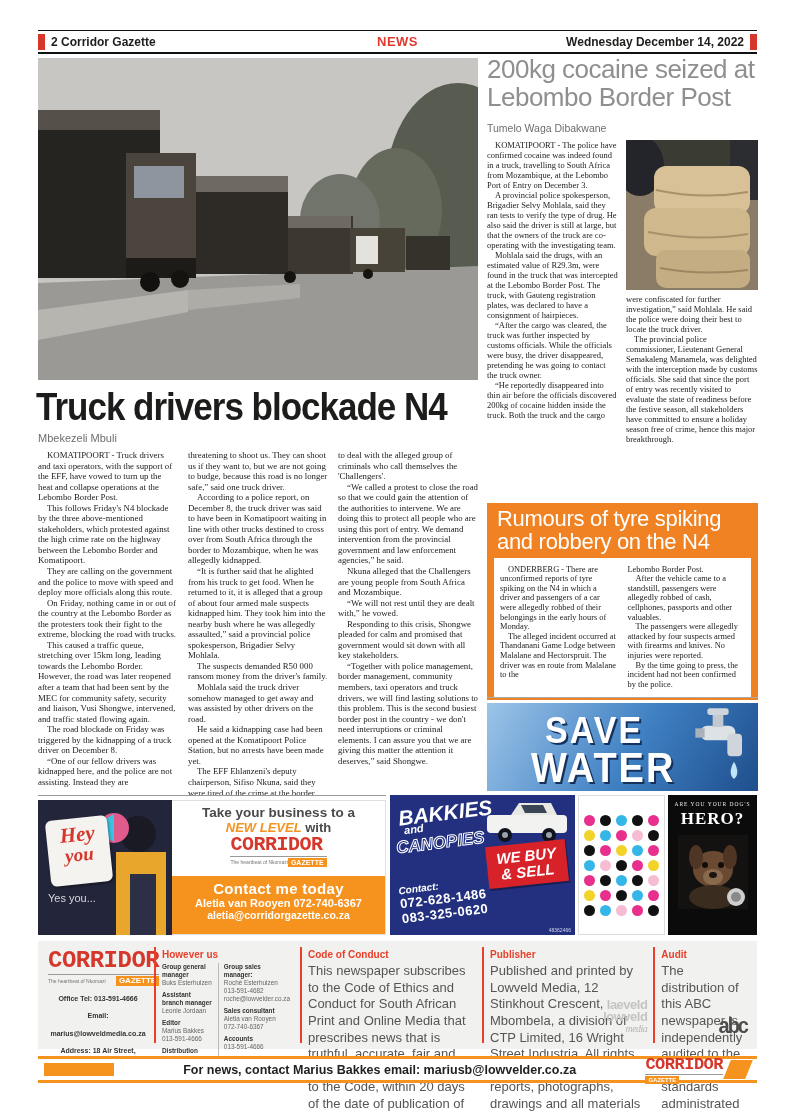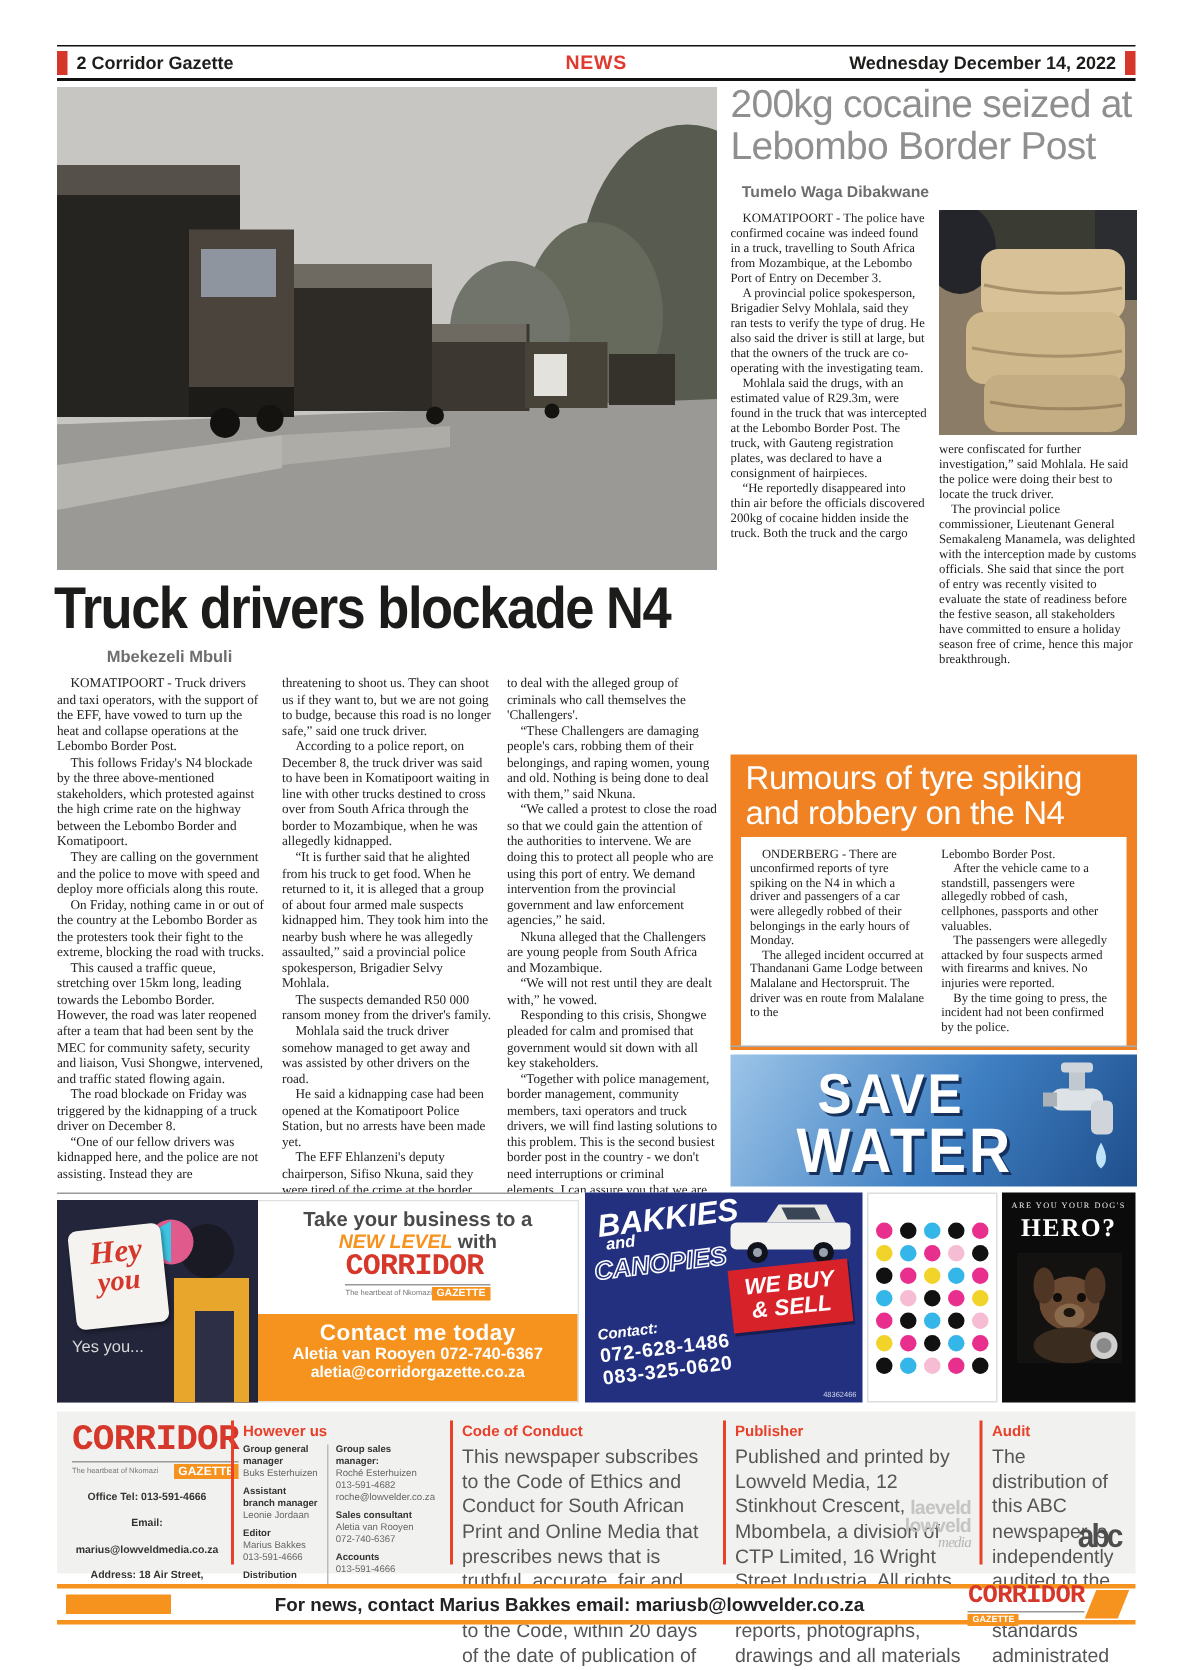--- a/index.html
+++ b/index.html
@@ -10,21 +10,21 @@
   
   .topbar{left:38px;top:30px;width:719px;height:24px;border-top:1.5px solid #111;border-bottom:2.5px solid #111;display:flex;align-items:center;justify-content:space-between;box-sizing:border-box;}
   .topbar .left,.topbar .right{display:flex;align-items:center;gap:6px;font-weight:bold;font-size:12px;}
   .redblock{width:7px;height:16px;background:#d6372b;}
   .news-label{position:absolute;left:0;right:0;text-align:center;color:#e03a2f;font-weight:bold;font-size:13px;letter-spacing:.5px;}
 
   
   .truckphoto{left:38px;top:58px;width:440px;height:322px;}
   .truckphoto svg{display:block;width:100%;height:100%;}
   .lead-headline{left:36px;top:384px;width:448px;font-size:35px;font-weight:800;letter-spacing:-1px;color:#1c1c1a;transform:scaleY(1.12);transform-origin:top left;}
-  .byline{color:#6e6e6e;font-weight:bold;font-size:11px;text-align:center;}
+  .byline{color:#6e6e6e;font-weight:normal;font-size:11px;text-align:left;}
   .byline1{left:38px;top:432px;width:150px;}
   .cols{left:38px;top:450px;width:442px;height:345px;display:flex;gap:10px;overflow:hidden;}
   .col{width:140px;font-family:"Liberation Serif",serif;font-size:8.8px;line-height:1.2;color:#222;}
   .col p{margin:0;text-indent:9px;}
   .cont p:first-child{text-indent:0;}
 
   
   .cocaine-headline{left:487px;top:56px;width:274px;font-size:26px;line-height:1.06;color:#8f8f8f;letter-spacing:-.5px;}
   .byline2{left:487px;top:122px;width:140px;font-size:10.5px;}
   .cocaine-body{left:487px;top:140px;width:271px;height:358px;display:flex;gap:8px;overflow:hidden;}
@@ -197,40 +197,40 @@
       <p>threatening to shoot us. They can shoot us if they want to, but we are not going to budge, because this road is no longer safe,” said one truck driver.</p>
       <p>According to a police report, on December 8, the truck driver was said to have been in Komatipoort waiting in line with other trucks destined to cross over from South Africa through the border to Mozambique, when he was allegedly kidnapped.</p>
       <p>“It is further said that he alighted from his truck to get food. When he returned to it, it is alleged that a group of about four armed male suspects kidnapped him. They took him into the nearby bush where he was allegedly assaulted,” said a provincial police spokesperson, Brigadier Selvy Mohlala.</p>
       <p>The suspects demanded R50 000 ransom money from the driver's family.</p>
       <p>Mohlala said the truck driver somehow managed to get away and was assisted by other drivers on the road.</p>
       <p>He said a kidnapping case had been opened at the Komatipoort Police Station, but no arrests have been made yet.</p>
       <p>The EFF Ehlanzeni's deputy chairperson, Sifiso Nkuna, said they were tired of the crime at the border gate. They want the police</p>
     </div>
   <div class="col cont">
       <p>to deal with the alleged group of criminals who call themselves the 'Challengers'.</p>
-      <p>“These Challengers are damaging people's cars, robbing them of their belongings, and raping women, young and old. Nothing is being done to deal with them,” said Nkuna.</p>
       <p>“We called a protest to close the road so that we could gain the attention of the authorities to intervene. We are doing this to protect all people who are using this port of entry. We demand intervention from the provincial government and law enforcement agencies,” he said.</p>
       <p>Nkuna alleged that the Challengers are young people from South Africa and Mozambique.</p>
       <p>“We will not rest until they are dealt with,” he vowed.</p>
       <p>Responding to this crisis, Shongwe pleaded for calm and promised that government would sit down with all key stakeholders.</p>
       <p>“Together with police management, border management, community members, taxi operators and truck drivers, we will find lasting solutions to this problem. This is the second busiest border post in the country - we don't need interruptions or criminal elements. I can assure you that we are giving this matter the attention it deserves,” said Shongwe.</p>
     </div>
 </div>
 
 <div class="abs cocaine-headline">
   <div>200kg cocaine seized at</div>
   <div>Lebombo Border Post</div>
 </div>
 <div class="abs byline byline2">Tumelo Waga Dibakwane</div>
 
 <div class="abs cocaine-body">
   <div class="ccol">
       <p>KOMATIPOORT - The police have confirmed cocaine was indeed found in a truck, travelling to South Africa from Mozambique, at the Lebombo Port of Entry on December 3.</p>
       <p>A provincial police spokesperson, Brigadier Selvy Mohlala, said they ran tests to verify the type of drug. He also said the driver is still at large, but that the owners of the truck are co-operating with the investigating team.</p>
       <p>Mohlala said the drugs, with an estimated value of R29.3m, were found in the truck that was intercepted at the Lebombo Border Post. The truck, with Gauteng registration plates, was declared to have a consignment of hairpieces.</p>
+      <p>“After the cargo was cleared, the truck was further inspected by customs officials. While the officials were busy, the driver disappeared, pretending he was going to contact the truck owner.</p>
       <p>“He reportedly disappeared into thin air before the officials discovered 200kg of cocaine hidden inside the truck. Both the truck and the cargo</p>
     </div>
   <div class="ccol cont">
     <div class="cocaine-photo">
       <svg viewBox="0 0 132 150" preserveAspectRatio="none">
         <rect width="132" height="150" fill="#8a7c66"></rect>
         <rect width="132" height="34" fill="#3a3b33"></rect>
         <ellipse cx="14" cy="26" rx="24" ry="30" fill="#23252a"></ellipse>
         <rect x="104" y="0" width="28" height="60" fill="#2b2d31"></rect>
         <rect x="28" y="26" width="96" height="48" rx="12" fill="#d8c197"></rect>

